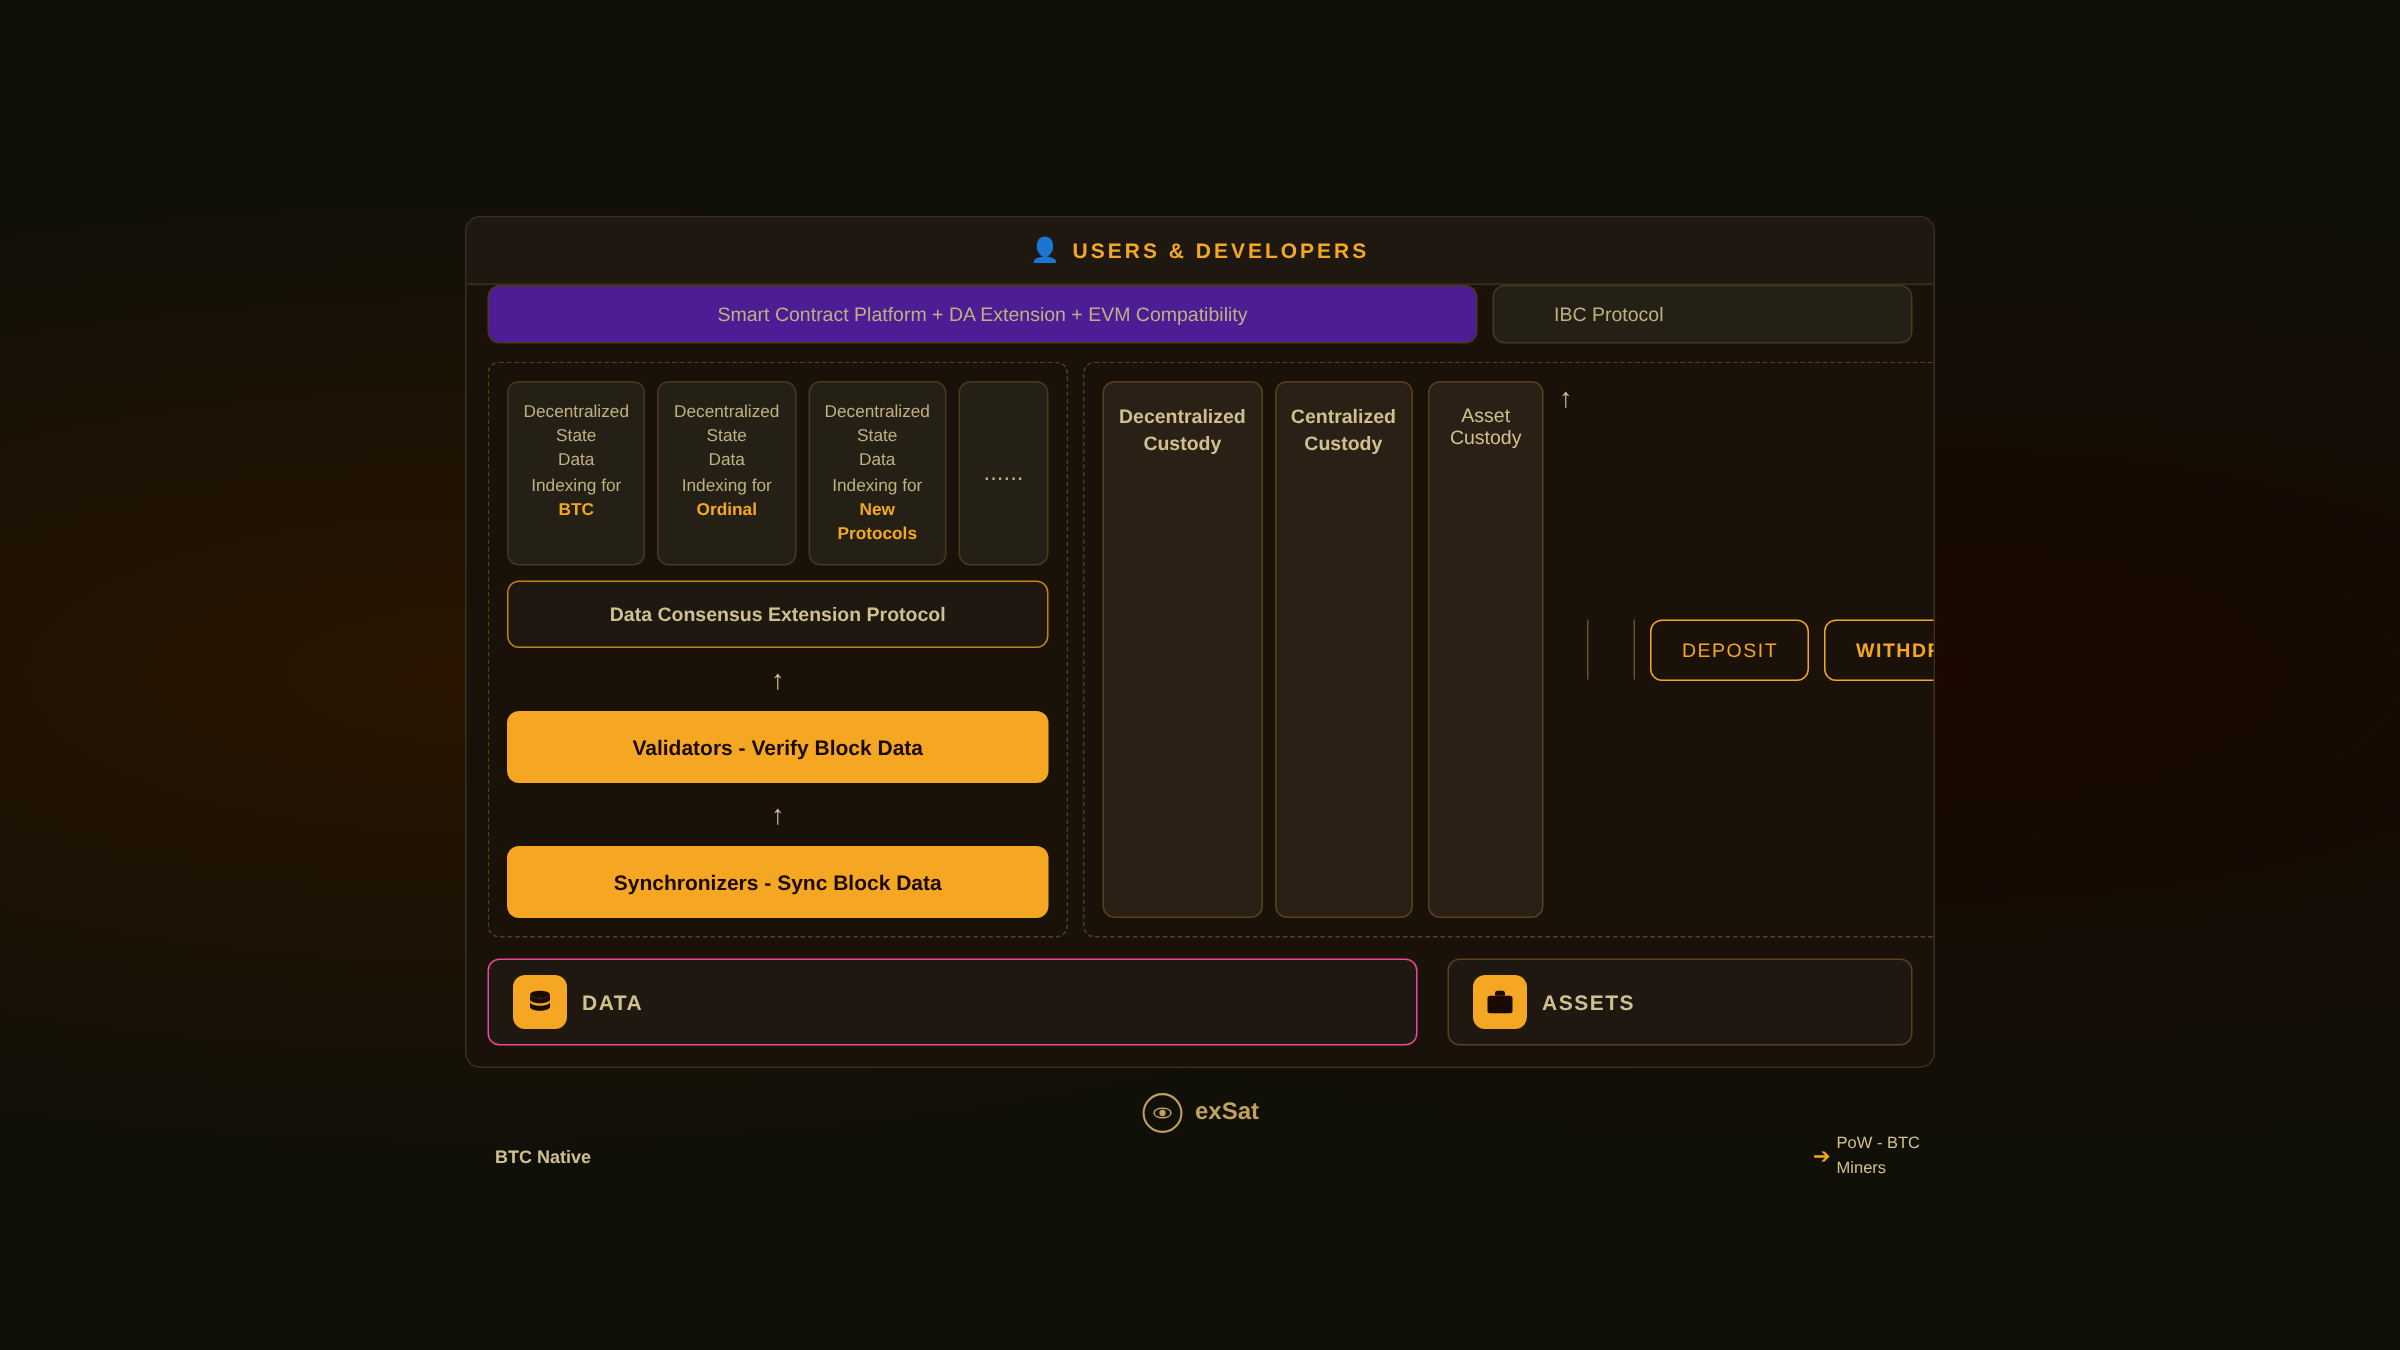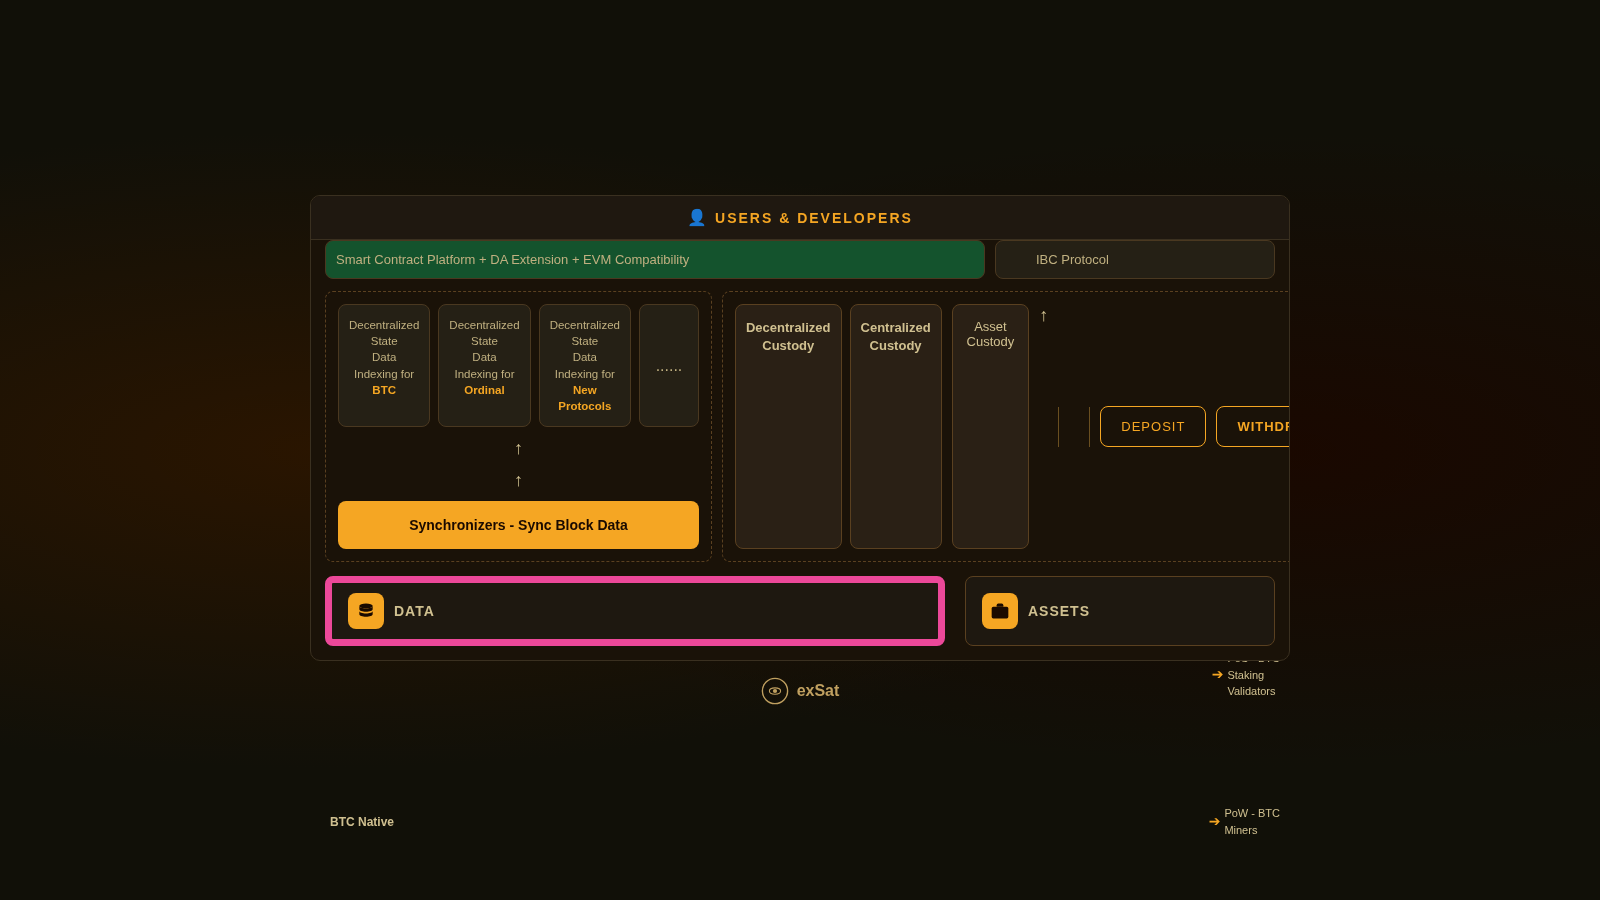--- a/index.html
+++ b/index.html
@@ -113,26 +113,26 @@
 
     
     .platform-row {
       display: flex;
       gap: 10px;
       padding: 0 14px 12px 14px;
     }
 
     .platform-bar-left {
       flex: 1;
-      background: #14532d;
+      background: #4c1d95;
       border: 1px solid #4a3820;
       border-radius: 8px;
       color: #c0b080;
       font-size: 13px;
-      text-align: left;
+      text-align: center;
       padding: 11px 10px;
     }
 
     .platform-bar-right {
       flex: 0 0 auto;
       background: #252015;
       border: 1px solid #4a3820;
       border-radius: 8px;
       color: #c0b080;
       font-size: 13px;
@@ -303,21 +303,21 @@
     
     .bottom-row {
       display: flex;
       padding: 0 14px 14px 14px;
       gap: 10px;
     }
 
     .data-bar {
       flex: 1;
       background: #1e1810;
-      border: 7px solid #ec4899;
+      border: 1px solid #ec4899;
       border-radius: 8px;
       display: flex;
       align-items: center;
       gap: 10px;
       padding: 10px 16px;
       margin-right: 10px;
     }
     .data-icon-box {
       background: #f5a623;
       border-radius: 8px;
@@ -491,23 +491,29 @@
             </div>
             <div class="index-box">
               <span>Decentralized State<br>Data Indexing for<br></span>
               <span class="highlight-new">New Protocols</span>
             </div>
             <div class="index-box-dots">
               <span>......</span>
             </div>
           </div>
 
+          <div class="consensus-bar">
+            <span>Data Consensus Extension Protocol</span>
+          </div>
 
           <div class="arrow-up">↑</div>
 
+          <div class="orange-bar">
+            <span>Validators - Verify Block Data</span>
+          </div>
 
           <div class="arrow-up">↑</div>
 
           <div class="orange-bar">
             <span>Synchronizers - Sync Block Data</span>
           </div>
 
         </div>
 
         <div class="right-panel">

